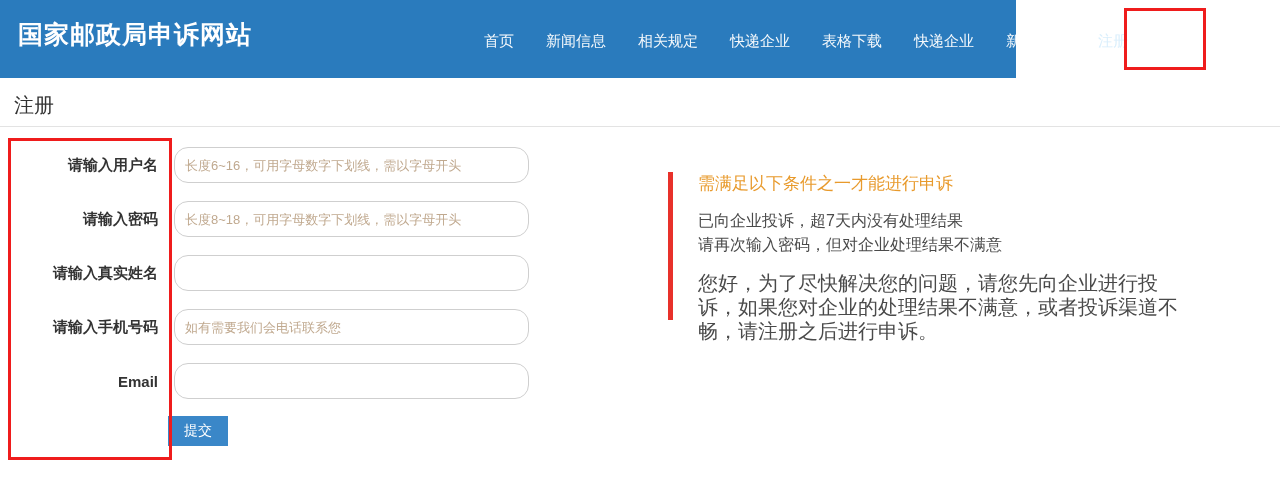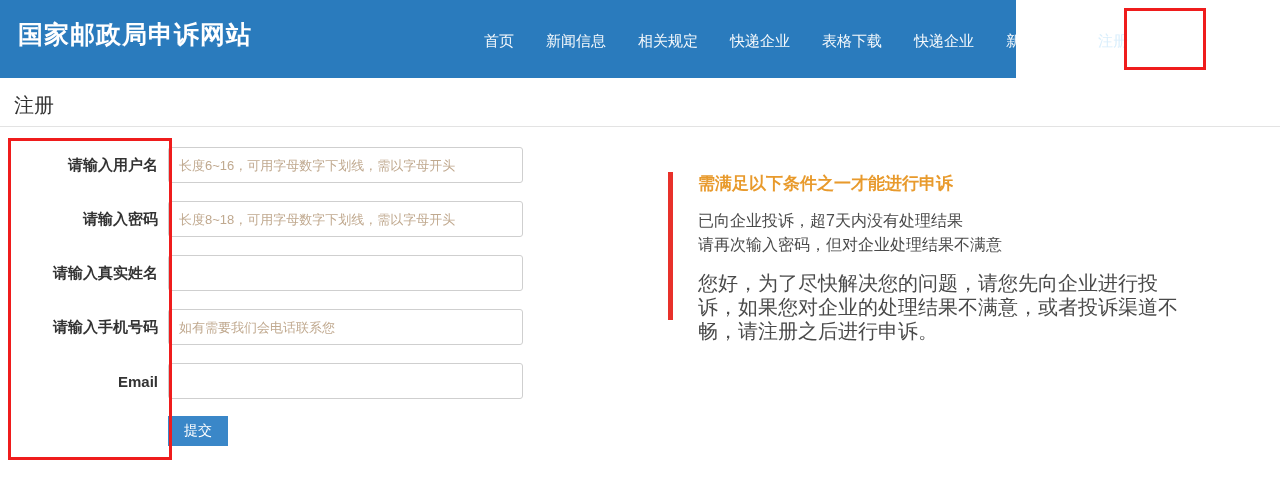--- a/index.html
+++ b/index.html
@@ -89,36 +89,37 @@
   .form {
     position: absolute;
     left: 0px;
     top: 138px;
     width: 545px;
   }
   .form-row {
     display: flex;
     align-items: center;
     height: 54px;
+    gap: 6px;
   }
   .form-label {
     width: 168px;
     text-align: right;
     padding-right: 10px;
     box-sizing: border-box;
     font-size: 15px;
     color: #333333;
     font-weight: bold;
     white-space: nowrap;
   }
   .form-input {
     width: 355px;
     height: 36px;
     border: 1px solid #cfcfcf;
-    border-radius: 3px;
+    border-radius: 14px;
     background: #ffffff;
     box-sizing: border-box;
     padding: 0 10px;
     font-size: 14px;
     color: #333333;
     font-family: "Liberation Sans", sans-serif;
     outline: none;
   }
   .form-input::placeholder {
     color: #c0a98f;
@@ -167,21 +168,21 @@
     width: 5px;
     height: 148px;
     background: #e8312a;
   }
   .notice-body {
     padding-left: 30px;
   }
   .notice-heading {
     color: #e89a2c;
     font-size: 17px;
-    font-weight: bold;
+    font-weight: normal;
     margin: 0 0 14px 0;
     white-space: nowrap;
   }
   .notice-line {
     color: #4a4a4a;
     font-size: 16px;
     line-height: 24px;
     white-space: nowrap;
   }
   .notice-para {

